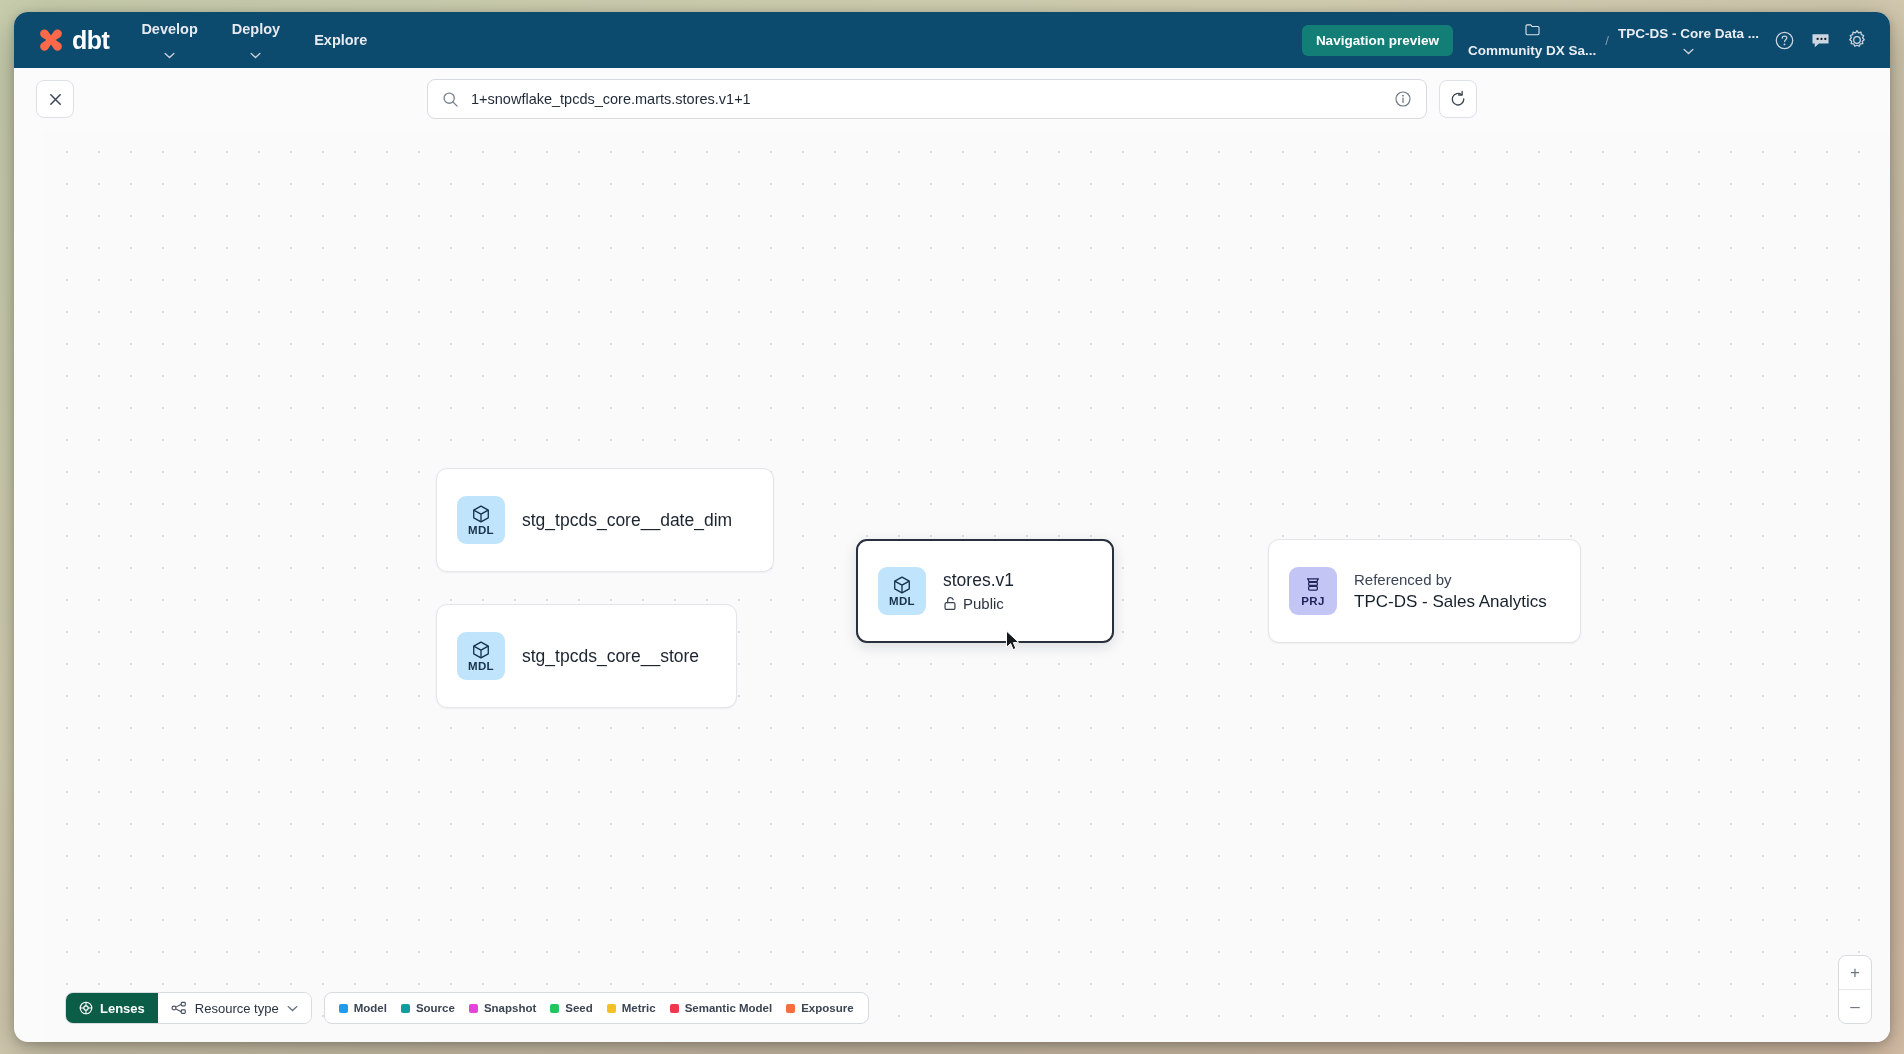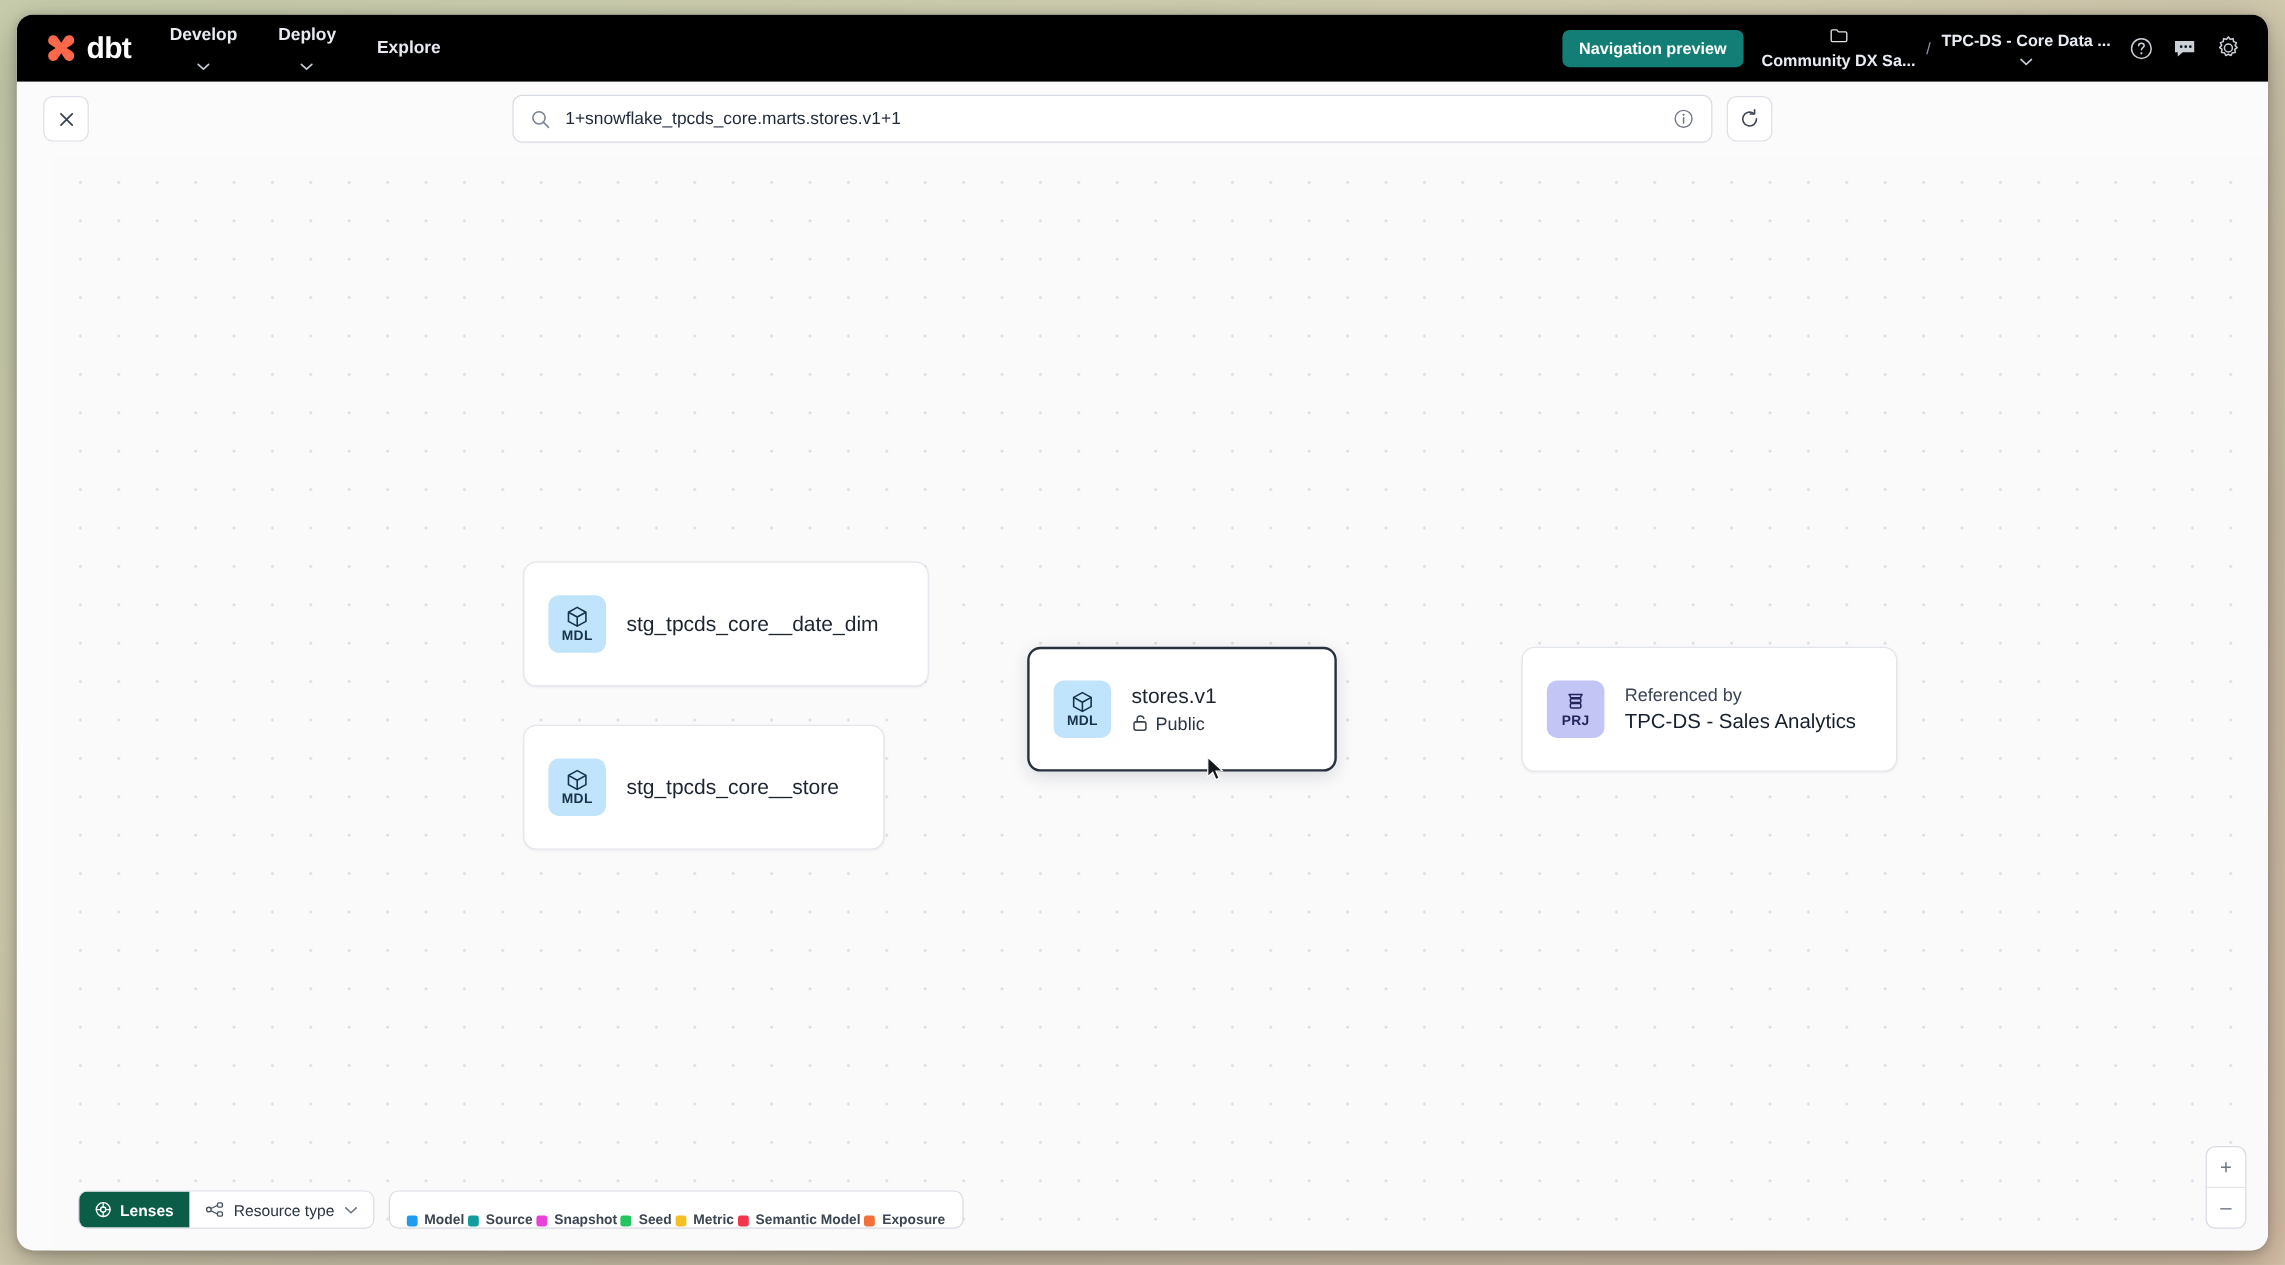--- a/index.html
+++ b/index.html
@@ -20,21 +20,21 @@
     width: 1876px; height: 1030px;
     border-radius: 14px;
     background: #fbfbfc;
     overflow: hidden;
     box-shadow: 0 10px 38px rgba(0,0,0,.30), 0 2px 8px rgba(0,0,0,.18);
   }
   
   #topnav {
     position: relative;
     height: 56px;
-    background: #000000;
+    background: #0c4a6e;
     display: flex; align-items: center;
     padding: 0 22px 0 24px;
     color: #eef1f5;
   }
   .logo-wrap { display: flex; align-items: center; gap: 8px; margin-right: 30px; }
   .dbt-x { width: 26px; height: 26px; display:block; }
   .logo-text { font-size: 25px; font-weight: 700; letter-spacing: -0.5px; color:#fff; }
   .nav-links { display: flex; align-items: center; gap: 30px; }
   .nav-link {
     font-size: 14.5px; font-weight: 600; color: #e7eaf0;
@@ -118,21 +118,21 @@
     width: 48px; height: 48px; border-radius: 9px;
     display: flex; flex-direction: column; align-items: center; justify-content: center;
     gap: 1px; flex: none;
   }
   .badge.mdl { background: #bfe4fb; }
   .badge.prj { background: #c3c6f4; text-align: center; }
   .badge-label { font-size: 11.5px; font-weight: 700; letter-spacing: .3px; color: #18324a; line-height: 1; }
   .badge.prj .badge-label { color: #24245c; }
   .node-title { font-size: 17.5px; color: #1c2430; font-weight: 400; white-space: nowrap; }
   .node-text { display: flex; flex-direction: column; gap: 4px; }
-  .node-sub { display: flex; gap: 6px; font-size: 15px; color: #2b3442; }
+  .node-sub { display: flex; align-items: center; gap: 6px; font-size: 15px; color: #2b3442; }
   .node-eyebrow { font-size: 15px; color: #3a4454; }
   .node-strong { font-size: 17px; color: #16202c; font-weight: 400; white-space: nowrap; }
   
   #bottombar {
     position: absolute; left: 22px; bottom: 18px;
     display: flex; align-items: center; gap: 12px; z-index: 6;
   }
   .lens-group {
     display: flex; align-items: stretch;
     border: 1px solid #d7dbe1; border-radius: 8px; overflow: hidden; background: #fff;
@@ -142,21 +142,21 @@
     background: #0b5d48; color: #fff;
     display: flex; align-items: center; gap: 7px;
     padding: 0 13px; font-size: 13px; font-weight: 700; cursor: pointer;
   }
   .restype-btn {
     display: flex; align-items: center; gap: 8px;
     padding: 0 13px; font-size: 13px; color: #2a3340; cursor: pointer; background:#fff;
   }
   .legend {
     height: 32px; border: 1px solid #d7dbe1; border-radius: 8px; background: #fff;
-    display: flex; align-items: flex-end; gap: 3px; padding: 0 14px;
+    display: flex; align-items: center; gap: 14px; padding: 0 14px;
   }
   .legend-item { display: flex; align-items: center; gap: 6px; font-size: 11.5px; font-weight: 600; color: #3c4553; white-space: nowrap; }
   .swatch { width: 9px; height: 9px; border-radius: 2px; flex: none; }
   #zoomctl {
     position: absolute; right: 18px; bottom: 18px;
     width: 34px; border: 1px solid #d7dbe1; border-radius: 8px;
     background: #fff; overflow: hidden; z-index: 6;
   }
   .zoom-btn {
     height: 33px; display: flex; align-items: center; justify-content: center;

